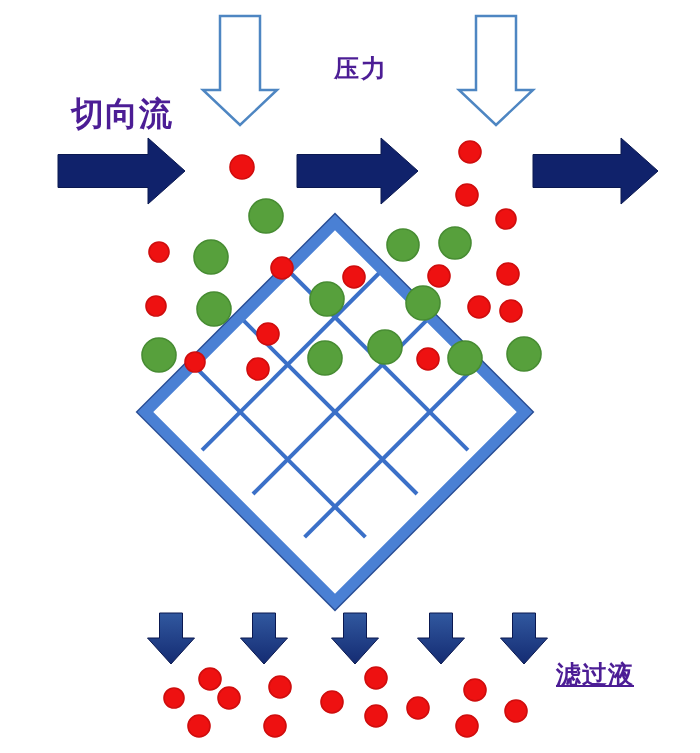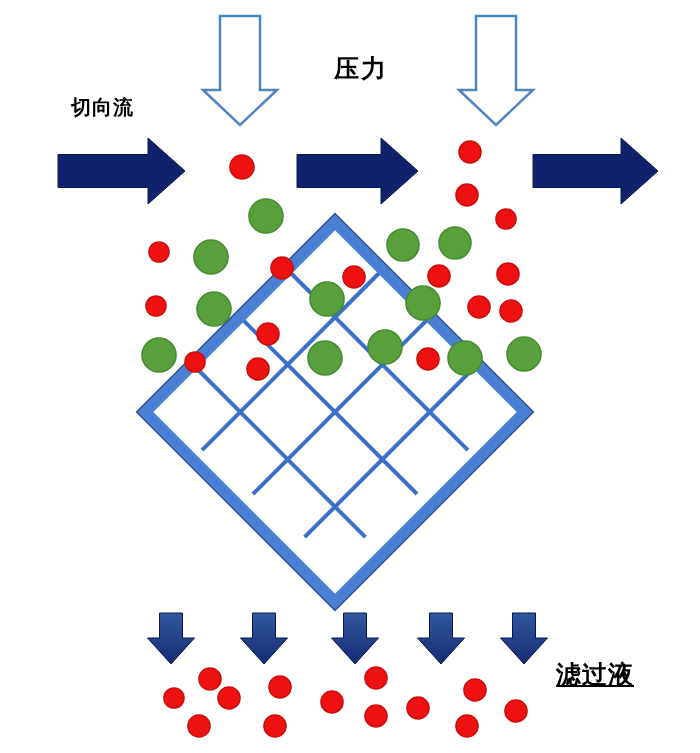--- a/index.html
+++ b/index.html
@@ -6,26 +6,26 @@
   .canvas{
     position:relative;
     width:700px;height:753px;
     background:#ffffff;
     overflow:hidden;
     font-family:"Liberation Sans","DejaVu Sans",sans-serif;
   }
   .diagram-svg{position:absolute;left:0;top:0;}
   .lbl{
     position:absolute;
-    color:#000000;
+    color:#4c1d95;
     font-weight:700;
     white-space:nowrap;
     line-height:1;
   }
-  .lbl-tangential{left:71px;top:97px;font-size:20px;letter-spacing:1px;}
+  .lbl-tangential{left:71px;top:97px;font-size:33px;letter-spacing:1px;}
   .lbl-pressure{left:334px;top:56px;font-size:25px;letter-spacing:2px;}
   .lbl-filtrate{left:556px;top:662px;font-size:25px;letter-spacing:1px;text-decoration:underline;}
 </style>
 </head>
 <body>
 
 <div class="canvas">
 
   <svg class="diagram-svg" id="diagram-svg" width="700" height="753" viewBox="0 0 700 753" xmlns="http://www.w3.org/2000/svg">
       <defs>

